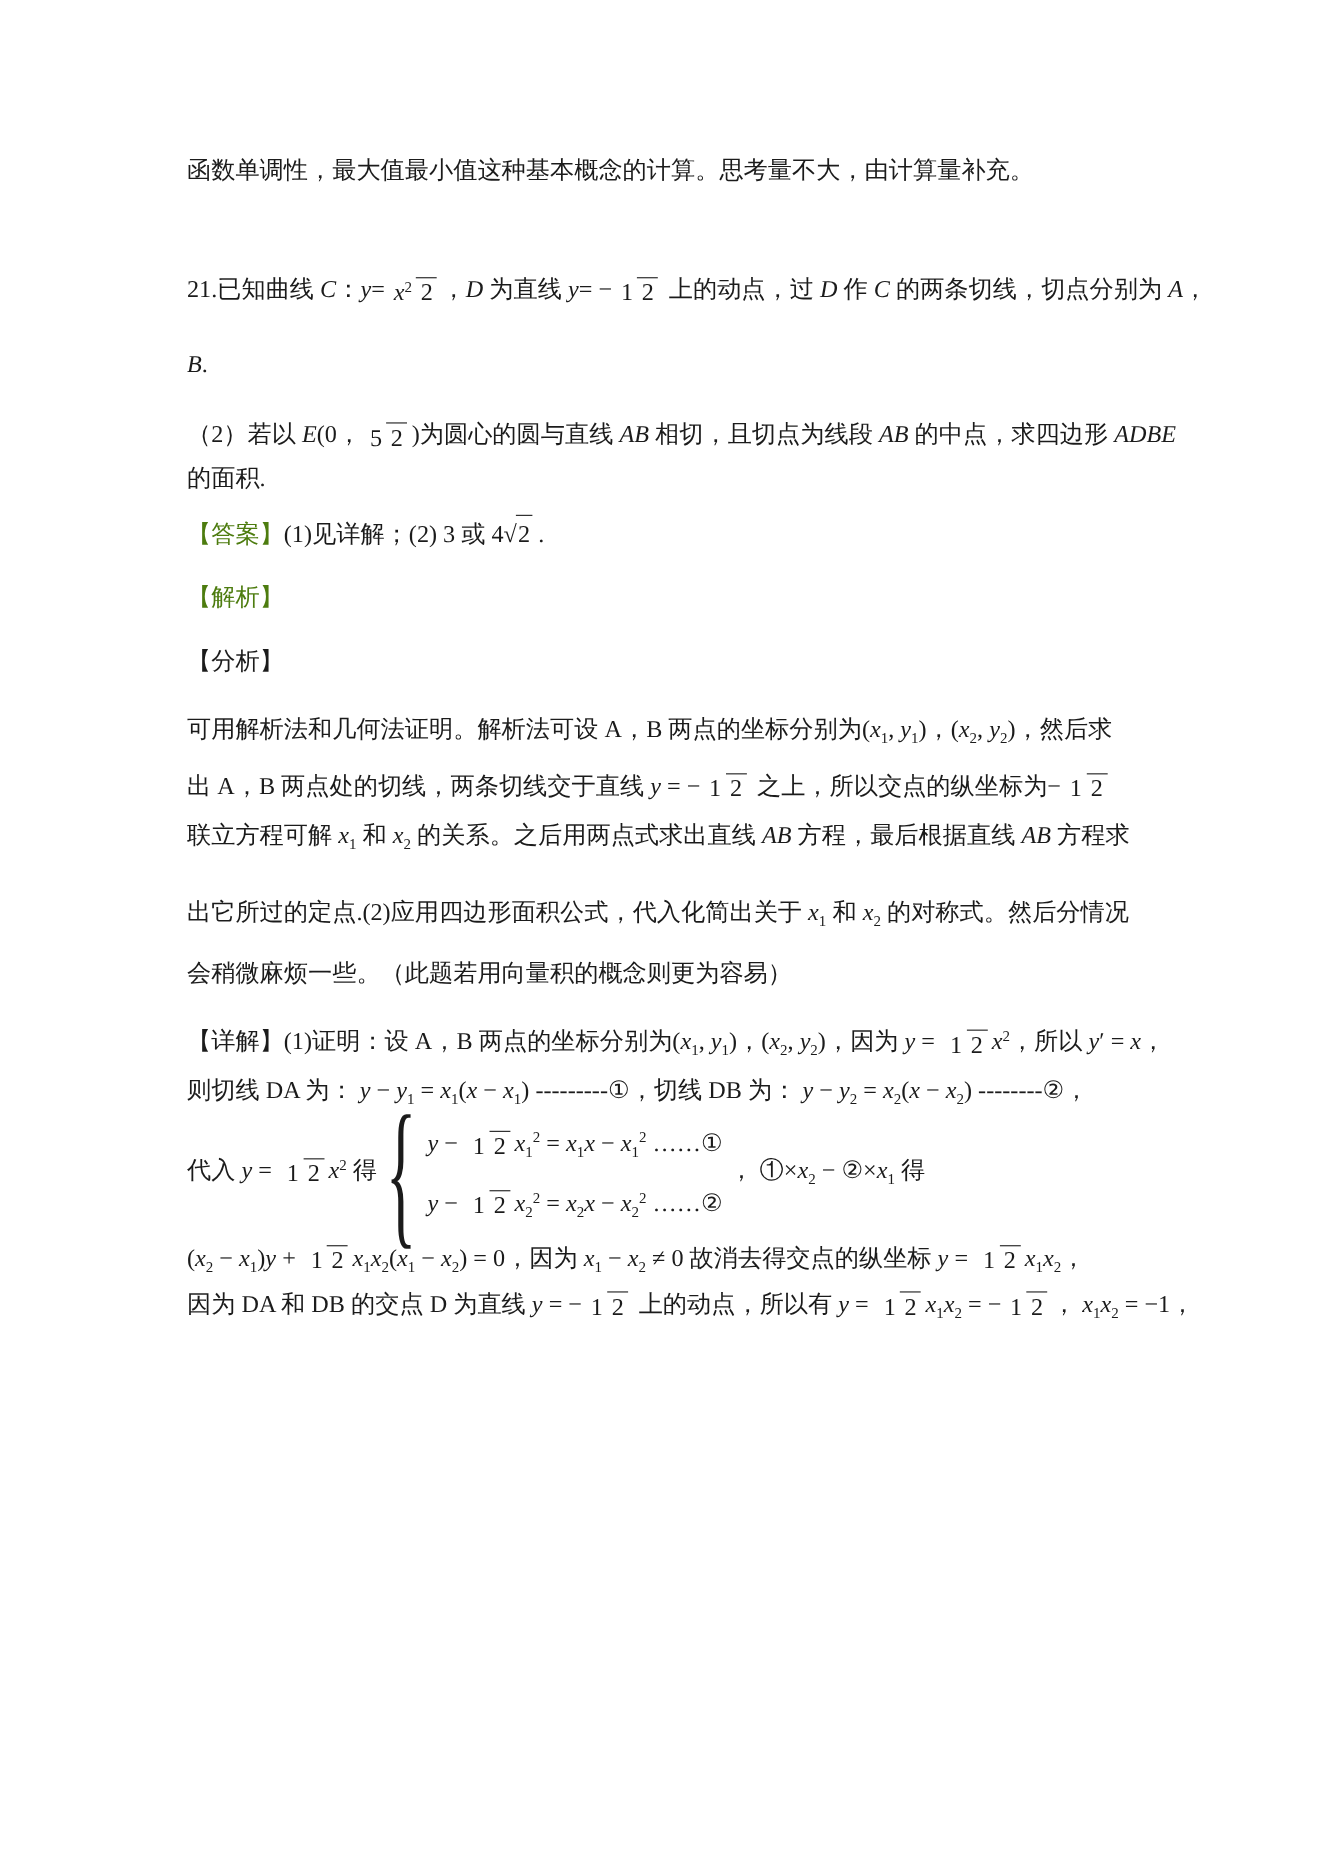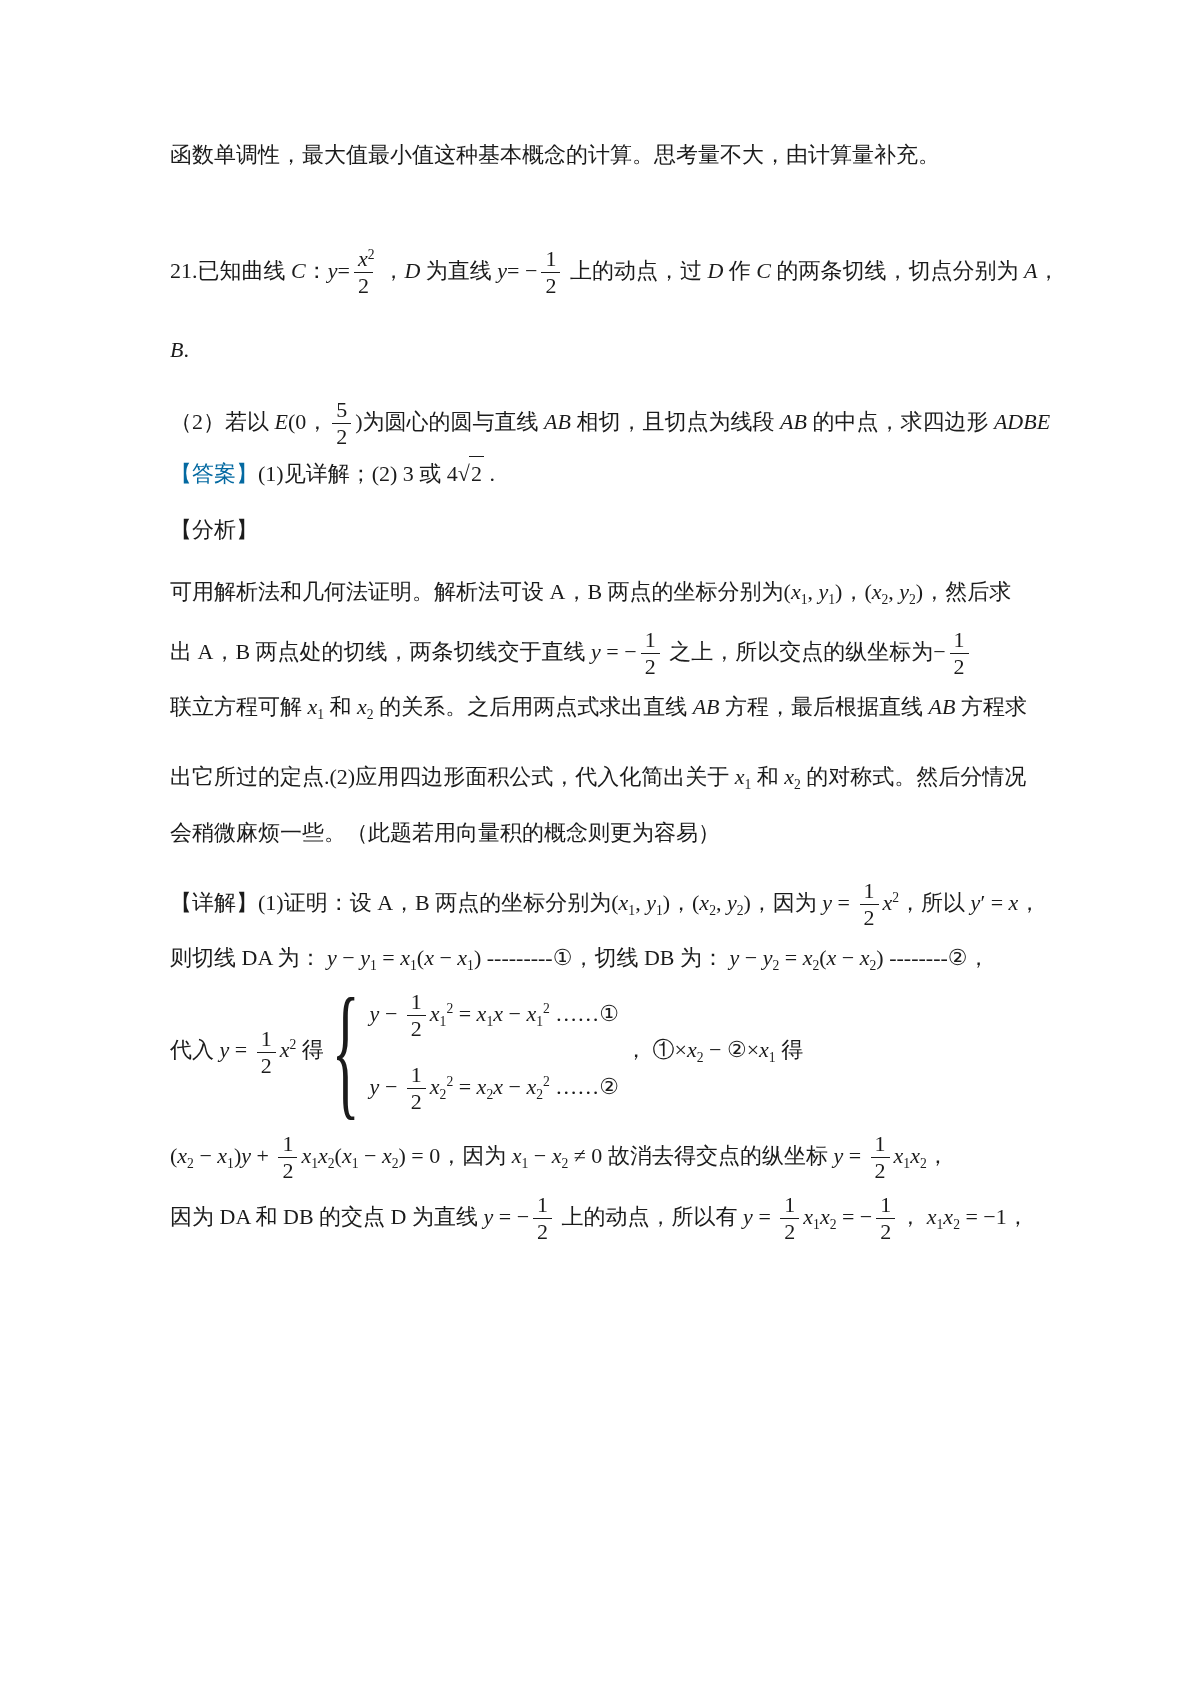--- a/index.html
+++ b/index.html
@@ -10,22 +10,22 @@
     font-size:22px;line-height:1.55;
     font-family:"Liberation Serif","DejaVu Serif",serif;
     overflow:hidden;
   }
   .para{margin:0 0 24px 0;white-space:nowrap;}
   .cjk{font-family:"Liberation Serif","DejaVu Serif",serif;}
   .mi{font-family:"Liberation Serif","DejaVu Serif",serif;font-style:italic;}
   .mr{font-family:"Liberation Serif","DejaVu Serif",serif;}
   sub.mr{font-size:0.62em;vertical-align:-0.4em;line-height:0;}
   sup.mr{font-size:0.62em;vertical-align:0.55em;line-height:0;}
-  .blue{color:#0369a1;}
-  .frac{display:inline-flex;flex-direction:column;align-items:flex-start;
+  .blue{color:#4d7c0f;}
+  .frac{display:inline-flex;flex-direction:row;align-items:flex-end;
         vertical-align:middle;margin:0 4px;line-height:1.18;text-align:center;}
   .frac .num,.frac .den{display:block;padding:0 4px;}
   .frac .den{border-top:1.4px solid currentColor;}
   .sqrt{display:inline-flex;align-items:baseline;vertical-align:baseline;}
   .sqrt .rad{letter-spacing:-1px;}
   .sqrt .radicand{border-top:1.4px solid currentColor;padding:0 2px;}
   .sysrow{display:inline-flex;align-items:center;vertical-align:middle;margin:0 6px;}
   .bigbrace{display:inline-block;font-size:58px;line-height:1;
             transform:scaleY(2.55);transform-origin:center;
             font-weight:300;margin:0 10px 0 2px;}
@@ -64,24 +64,26 @@
           <span class="den" data-name="fraction-denominator"><span class="mr" data-name="math-run">2</span></span>
         </span><span class="cjk" data-name="text-run">，</span><span class="mi" data-name="math-run">D</span><span class="cjk" data-name="text-run"> 为直线 </span><span class="mi" data-name="math-run">y</span><span class="mr" data-name="math-run">= −</span><span class="frac" data-name="fraction">
           <span class="num" data-name="fraction-numerator"><span class="mr" data-name="math-run">1</span></span>
           <span class="den" data-name="fraction-denominator"><span class="mr" data-name="math-run">2</span></span>
         </span><span class="cjk" data-name="text-run"> 上的动点，过 </span><span class="mi" data-name="math-run">D</span><span class="cjk" data-name="text-run"> 作 </span><span class="mi" data-name="math-run">C</span><span class="cjk" data-name="text-run"> 的两条切线，切点分别为 </span><span class="mi" data-name="math-run">A</span><span class="cjk" data-name="text-run">，</span></div>
       <div class="para" data-name="para-b"><span class="mi" data-name="math-run">B</span><span class="mr" data-name="math-run">.</span></div>
       <div class="para" data-name="para-q2"><span class="cjk" data-name="text-run">（2）若以 </span><span class="mi" data-name="math-run">E</span><span class="mr" data-name="math-run">(0，</span><span class="frac" data-name="fraction">
           <span class="num" data-name="fraction-numerator"><span class="mr" data-name="math-run">5</span></span>
           <span class="den" data-name="fraction-denominator"><span class="mr" data-name="math-run">2</span></span>
         </span><span class="mr" data-name="math-run">)</span><span class="cjk" data-name="text-run">为圆心的圆与直线 </span><span class="mi" data-name="math-run">AB</span><span class="cjk" data-name="text-run"> 相切，且切点为线段 </span><span class="mi" data-name="math-run">AB</span><span class="cjk" data-name="text-run"> 的中点，求四边形 </span><span class="mi" data-name="math-run">ADBE</span></div>
+      <div class="para" data-name="para-area"><span class="cjk" data-name="text-run">的面积.</span></div>
       <div class="para" data-name="para-answer"><span class="cjk blue" data-name="text-run">【答案】</span><span class="mr" data-name="math-run">(1)</span><span class="cjk" data-name="text-run">见详解；</span><span class="mr" data-name="math-run">(2) 3 </span><span class="cjk" data-name="text-run">或</span><span class="mr" data-name="math-run"> 4</span><span class="sqrt" data-name="sqrt-expression">
           <span class="rad" data-name="radical-icon">√</span>
           <span class="radicand" data-name="radicand"><span class="mr" data-name="math-run">2</span></span>
         </span><span class="mr" data-name="math-run"> .</span></div>
+      <div class="para" data-name="para-jiexi"><span class="cjk blue" data-name="text-run">【解析】</span></div>
       <div class="para" data-name="para-fenxi"><span class="cjk" data-name="text-run">【分析】</span></div>
       <div class="para" data-name="para-analysis-1"><span class="cjk" data-name="text-run">可用解析法和几何法证明。解析法可设 A，B 两点的坐标分别为</span><span class="mr" data-name="math-run">(</span><span class="mi" data-name="math-run">x</span><sub class="mr" data-name="subscript">1</sub><span class="mr" data-name="math-run">, </span><span class="mi" data-name="math-run">y</span><sub class="mr" data-name="subscript">1</sub><span class="mr" data-name="math-run">)</span><span class="cjk" data-name="text-run">，</span><span class="mr" data-name="math-run">(</span><span class="mi" data-name="math-run">x</span><sub class="mr" data-name="subscript">2</sub><span class="mr" data-name="math-run">, </span><span class="mi" data-name="math-run">y</span><sub class="mr" data-name="subscript">2</sub><span class="mr" data-name="math-run">)</span><span class="cjk" data-name="text-run">，然后求</span></div>
       <div class="para" data-name="para-analysis-2"><span class="cjk" data-name="text-run">出 A，B 两点处的切线，两条切线交于直线 </span><span class="mi" data-name="math-run">y</span><span class="mr" data-name="math-run"> = −</span><span class="frac" data-name="fraction">
           <span class="num" data-name="fraction-numerator"><span class="mr" data-name="math-run">1</span></span>
           <span class="den" data-name="fraction-denominator"><span class="mr" data-name="math-run">2</span></span>
         </span><span class="cjk" data-name="text-run"> 之上，所以交点的纵坐标为</span><span class="mr" data-name="math-run">−</span><span class="frac" data-name="fraction">
           <span class="num" data-name="fraction-numerator"><span class="mr" data-name="math-run">1</span></span>
           <span class="den" data-name="fraction-denominator"><span class="mr" data-name="math-run">2</span></span>
         </span></div>
       <div class="para" data-name="para-analysis-3"><span class="cjk" data-name="text-run">联立方程可解 </span><span class="mi" data-name="math-run">x</span><sub class="mr" data-name="subscript">1</sub><span class="cjk" data-name="text-run"> 和 </span><span class="mi" data-name="math-run">x</span><sub class="mr" data-name="subscript">2</sub><span class="cjk" data-name="text-run"> 的关系。之后用两点式求出直线 </span><span class="mi" data-name="math-run">AB</span><span class="cjk" data-name="text-run"> 方程，最后根据直线 </span><span class="mi" data-name="math-run">AB</span><span class="cjk" data-name="text-run"> 方程求</span></div>

